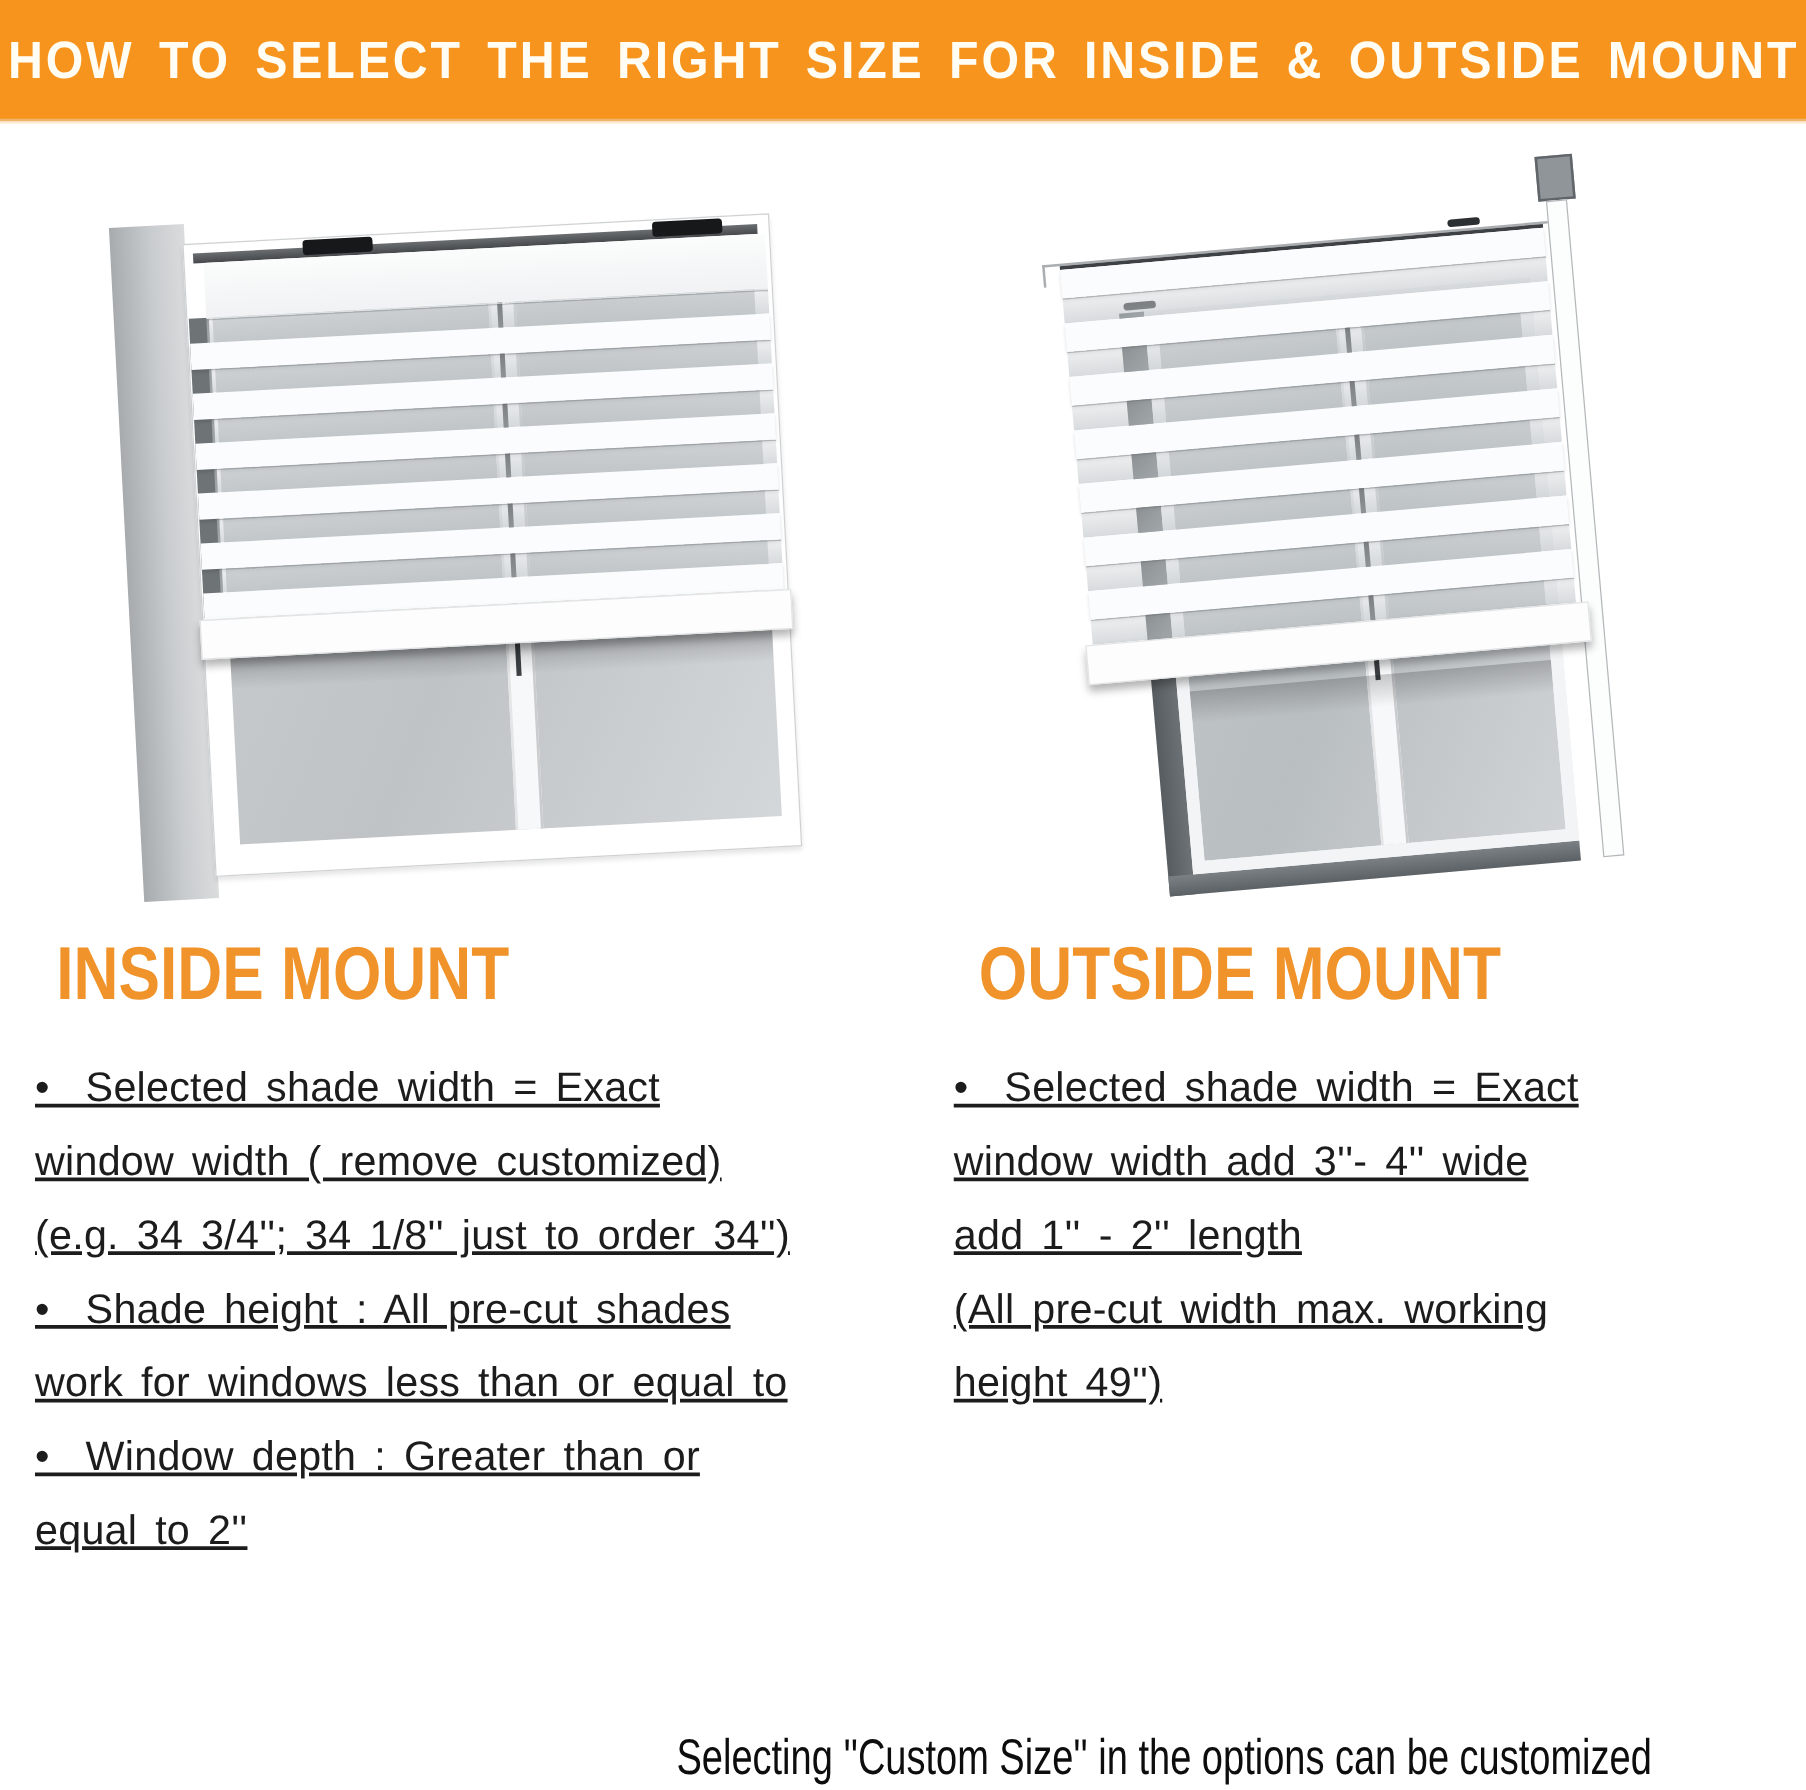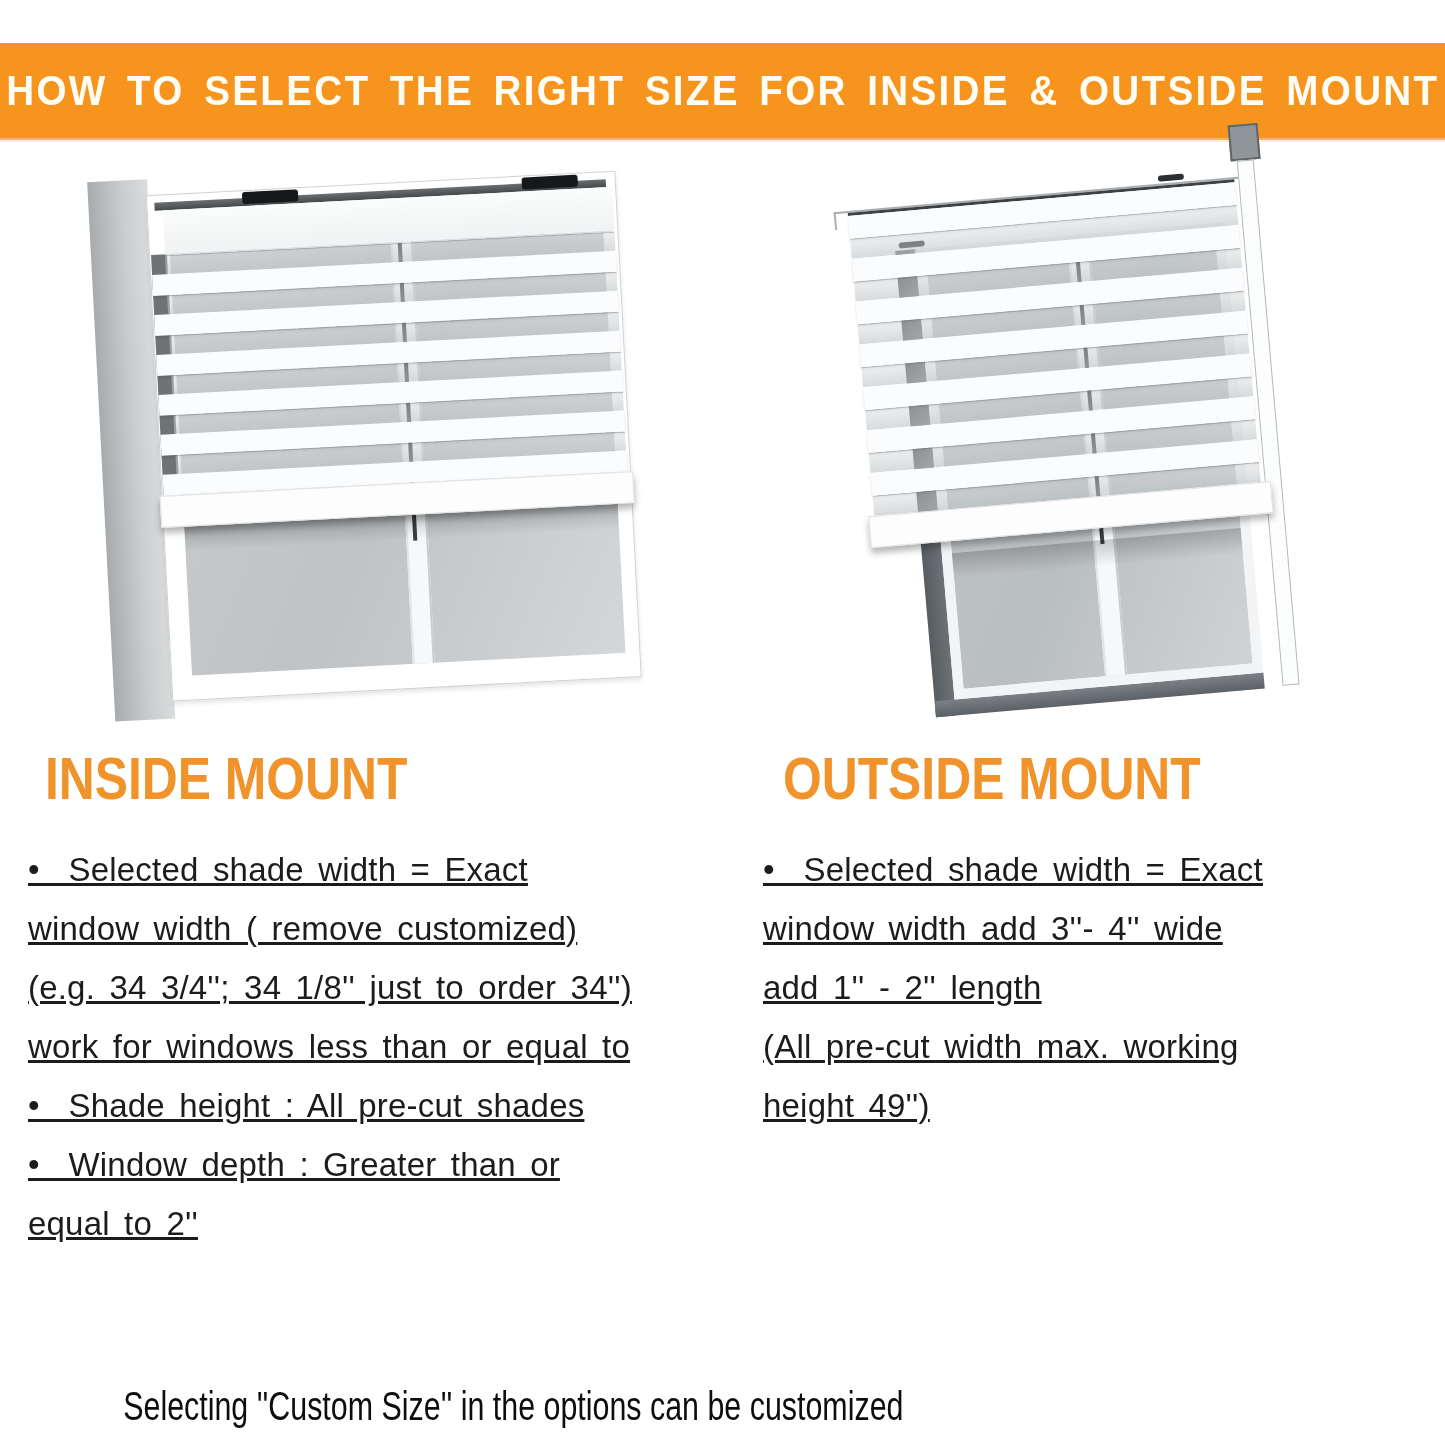--- a/index.html
+++ b/index.html
@@ -2,21 +2,21 @@
 <html><head>
 <meta charset="utf-8">
 <style>
   html,body{margin:0;padding:0;background:#fff;}
   #canvas{position:relative;width:1445px;height:1432px;background:#ffffff;
           font-family:"Liberation Sans",sans-serif;overflow:hidden;}
 
   
   .banner{position:absolute;left:0;top:0;width:100%;height:95px;background:#F7941E;
           display:flex;align-items:center;justify-content:center;
-          box-shadow:0 2px 0 rgba(224,136,20,.55), 0 4px 0 rgba(247,148,30,.18);margin-top:43px;}
+          box-shadow:0 2px 0 rgba(224,136,20,.55), 0 4px 0 rgba(247,148,30,.18);}
   .banner-title{color:#FFFDF4;font-weight:bold;font-size:42px;letter-spacing:2.5px;
           word-spacing:7px;white-space:nowrap;transform:scaleX(.92);}
 
   
   .illus{position:absolute;}
   .scene{position:absolute;inset:0;}
   .illus.inside{left:95px;top:140px;width:545px;height:600px;}
   .illus.outside{left:850px;top:128px;width:450px;height:615px;}
   .inside .scene{transform:rotate(-3deg);}
   .outside .scene{transform:rotate(-5deg);}
@@ -80,21 +80,21 @@
   
   .col-heading{position:absolute;top:744px;font-size:60px;font-weight:bold;color:#F0932B;
           white-space:nowrap;transform:scaleX(.83);transform-origin:left center;}
   #h-inside{left:45px;} #h-outside{left:783px;}
   .textcol{position:absolute;top:840px;font-size:33px;color:#1c1c1c;
           letter-spacing:.2px;word-spacing:5px;text-decoration:underline;}
   .textcol .line{line-height:59px;white-space:pre;}
   #col-inside{left:28px;} #col-outside{left:763px;}
 
   
-  .footer{position:absolute;left:0;top:1384px;width:100%;text-align:left;}
+  .footer{position:absolute;left:0;top:1384px;width:100%;text-align:right;}
   .footer span{display:inline-block;font-size:40px;color:#0d0d0d;white-space:nowrap;
           transform:scaleX(.76);}
 </style>
 </head>
 <body>
 
 <div id="canvas">
 
   <div class="banner">
     <div class="banner-title">HOW TO SELECT THE RIGHT SIZE FOR INSIDE &amp; OUTSIDE MOUNT</div>
@@ -175,22 +175,22 @@
     </div>
   </div>
 
   <div class="col-heading" id="h-inside">INSIDE MOUNT</div>
   <div class="col-heading" id="h-outside">OUTSIDE MOUNT</div>
 
   <div class="textcol" id="col-inside">
     <div class="line">•  Selected shade width = Exact</div>
     <div class="line">window width ( remove customized)</div>
     <div class="line">(e.g. 34 3/4''; 34 1/8'' just to order 34'')</div>
+    <div class="line">•  Shade height : All pre-cut shades</div>
     <div class="line">work for windows less than or equal to</div>
-    <div class="line">•  Shade height : All pre-cut shades</div>
     <div class="line">•  Window depth : Greater than or</div>
     <div class="line">equal to 2''</div>
   </div>
 
   <div class="textcol" id="col-outside">
     <div class="line">•  Selected shade width = Exact</div>
     <div class="line">window width add 3''- 4'' wide</div>
     <div class="line">add 1'' - 2'' length</div>
     <div class="line">(All pre-cut width max. working</div>
     <div class="line">height 49'')</div>

